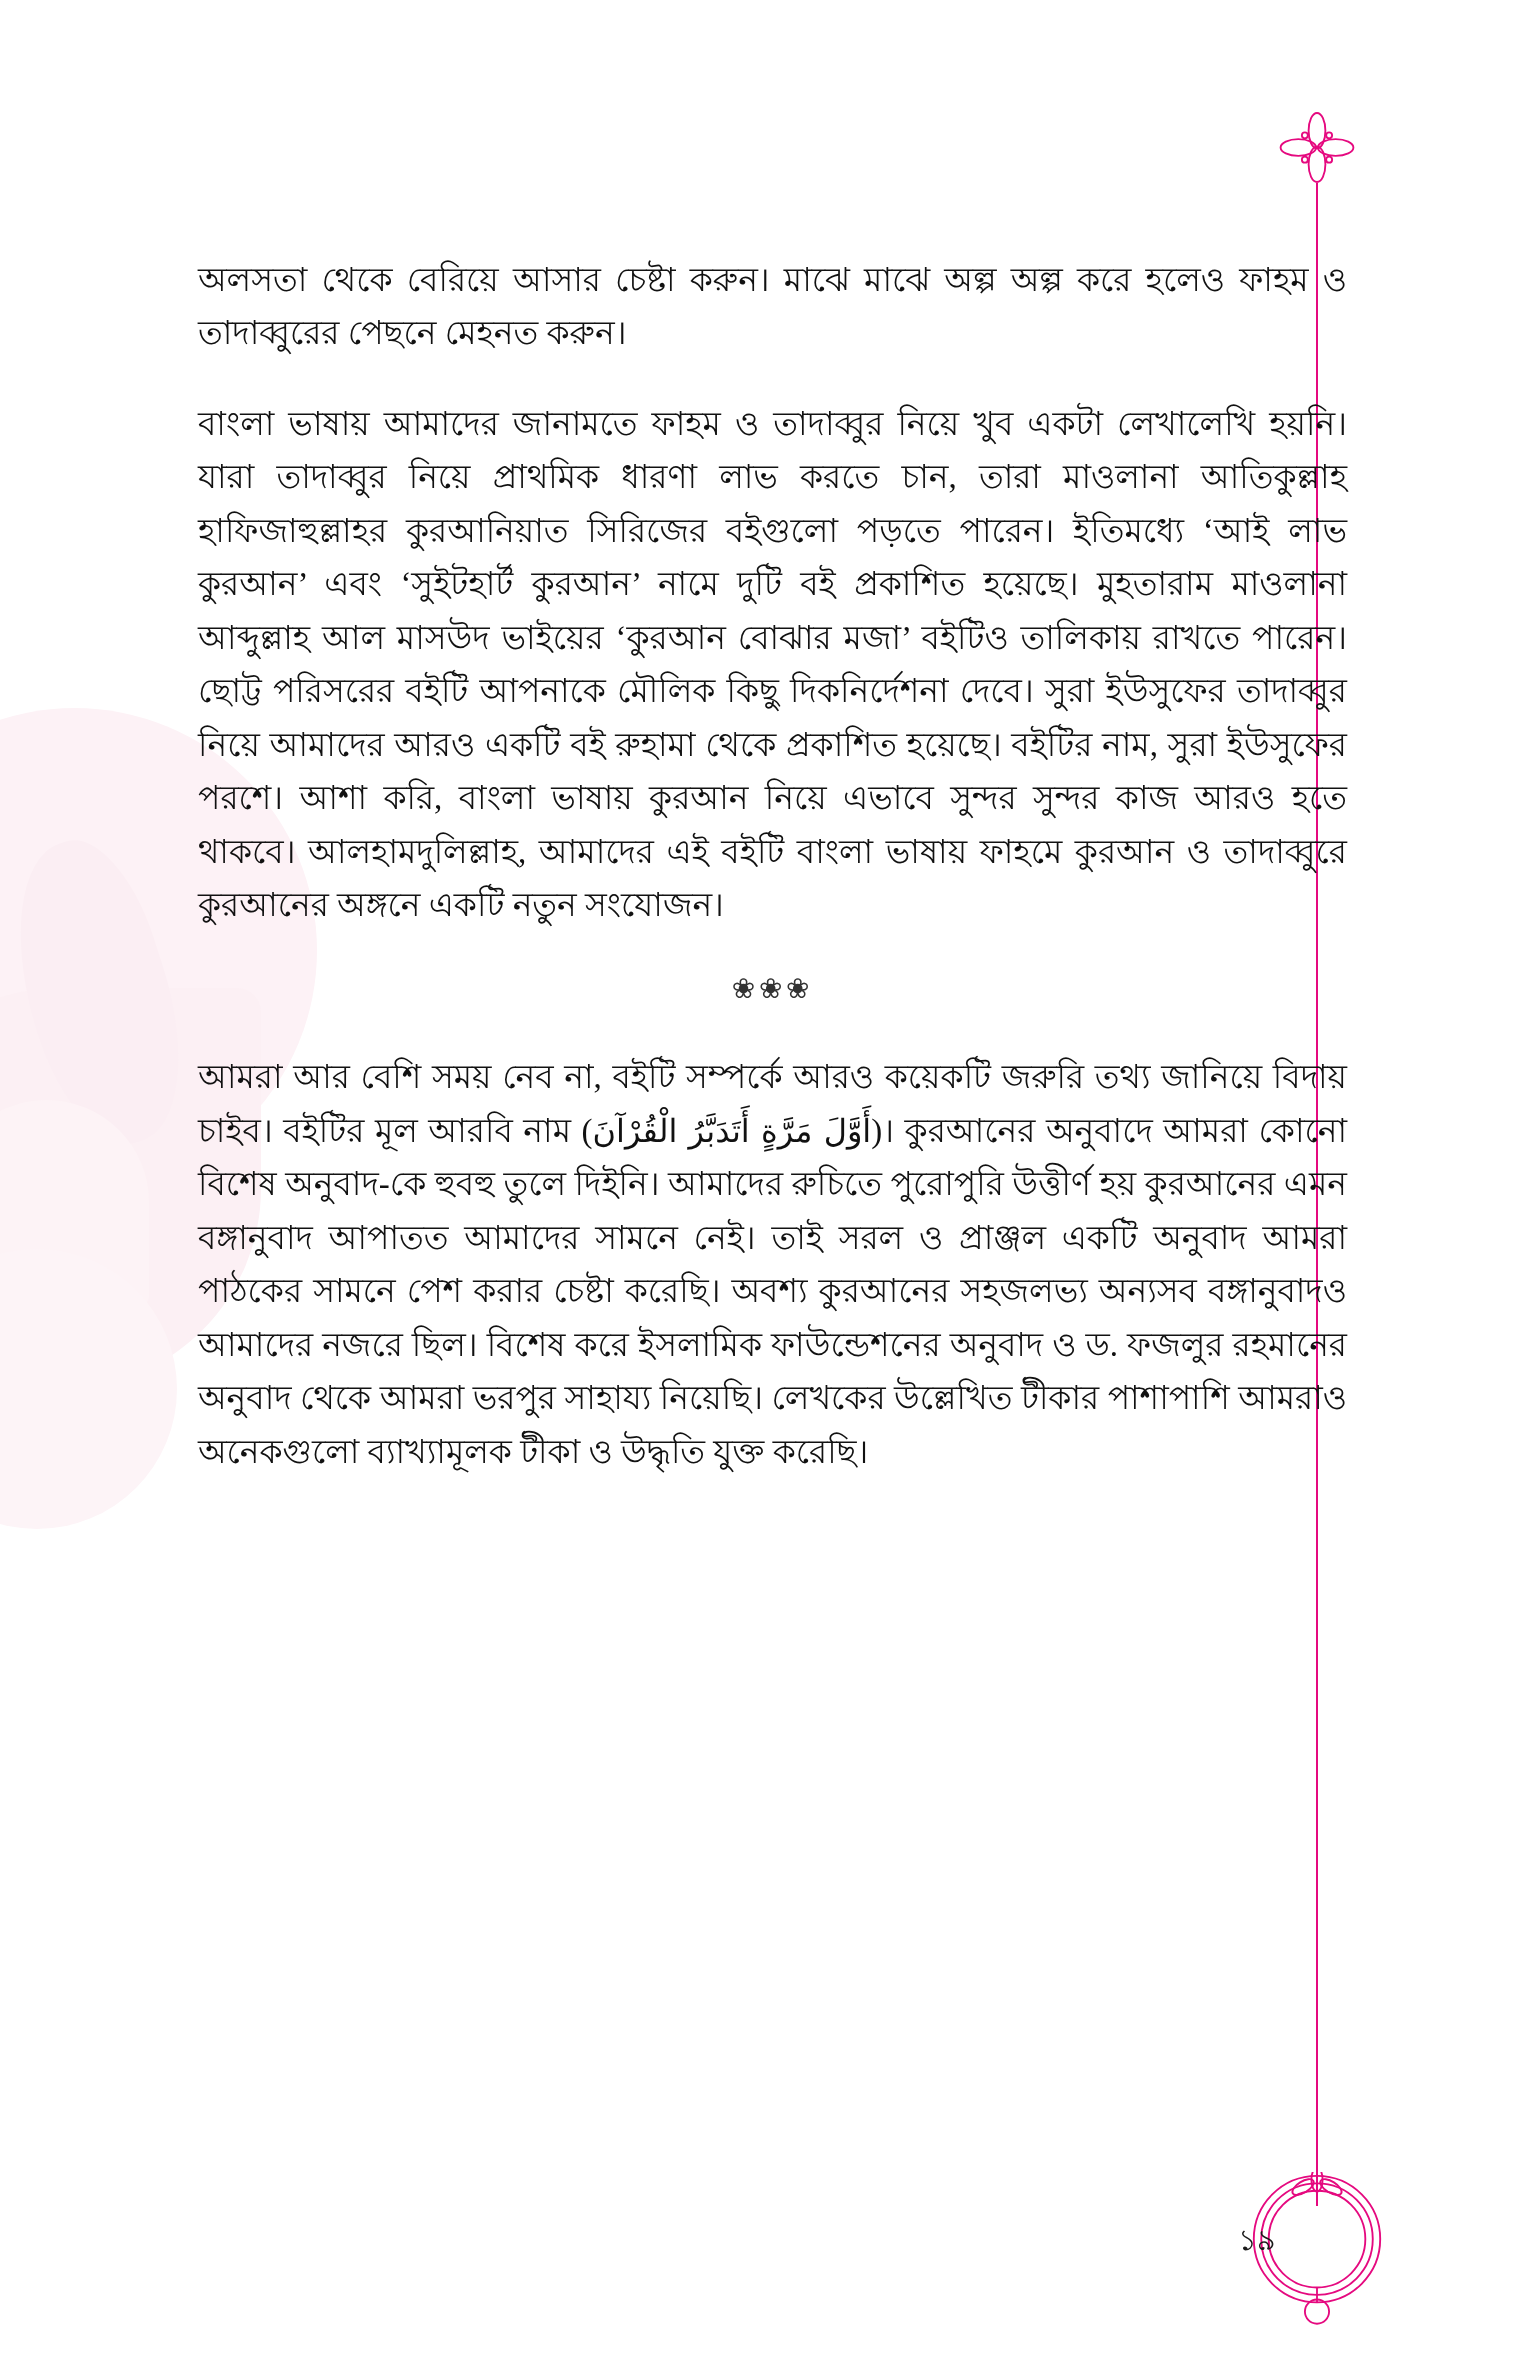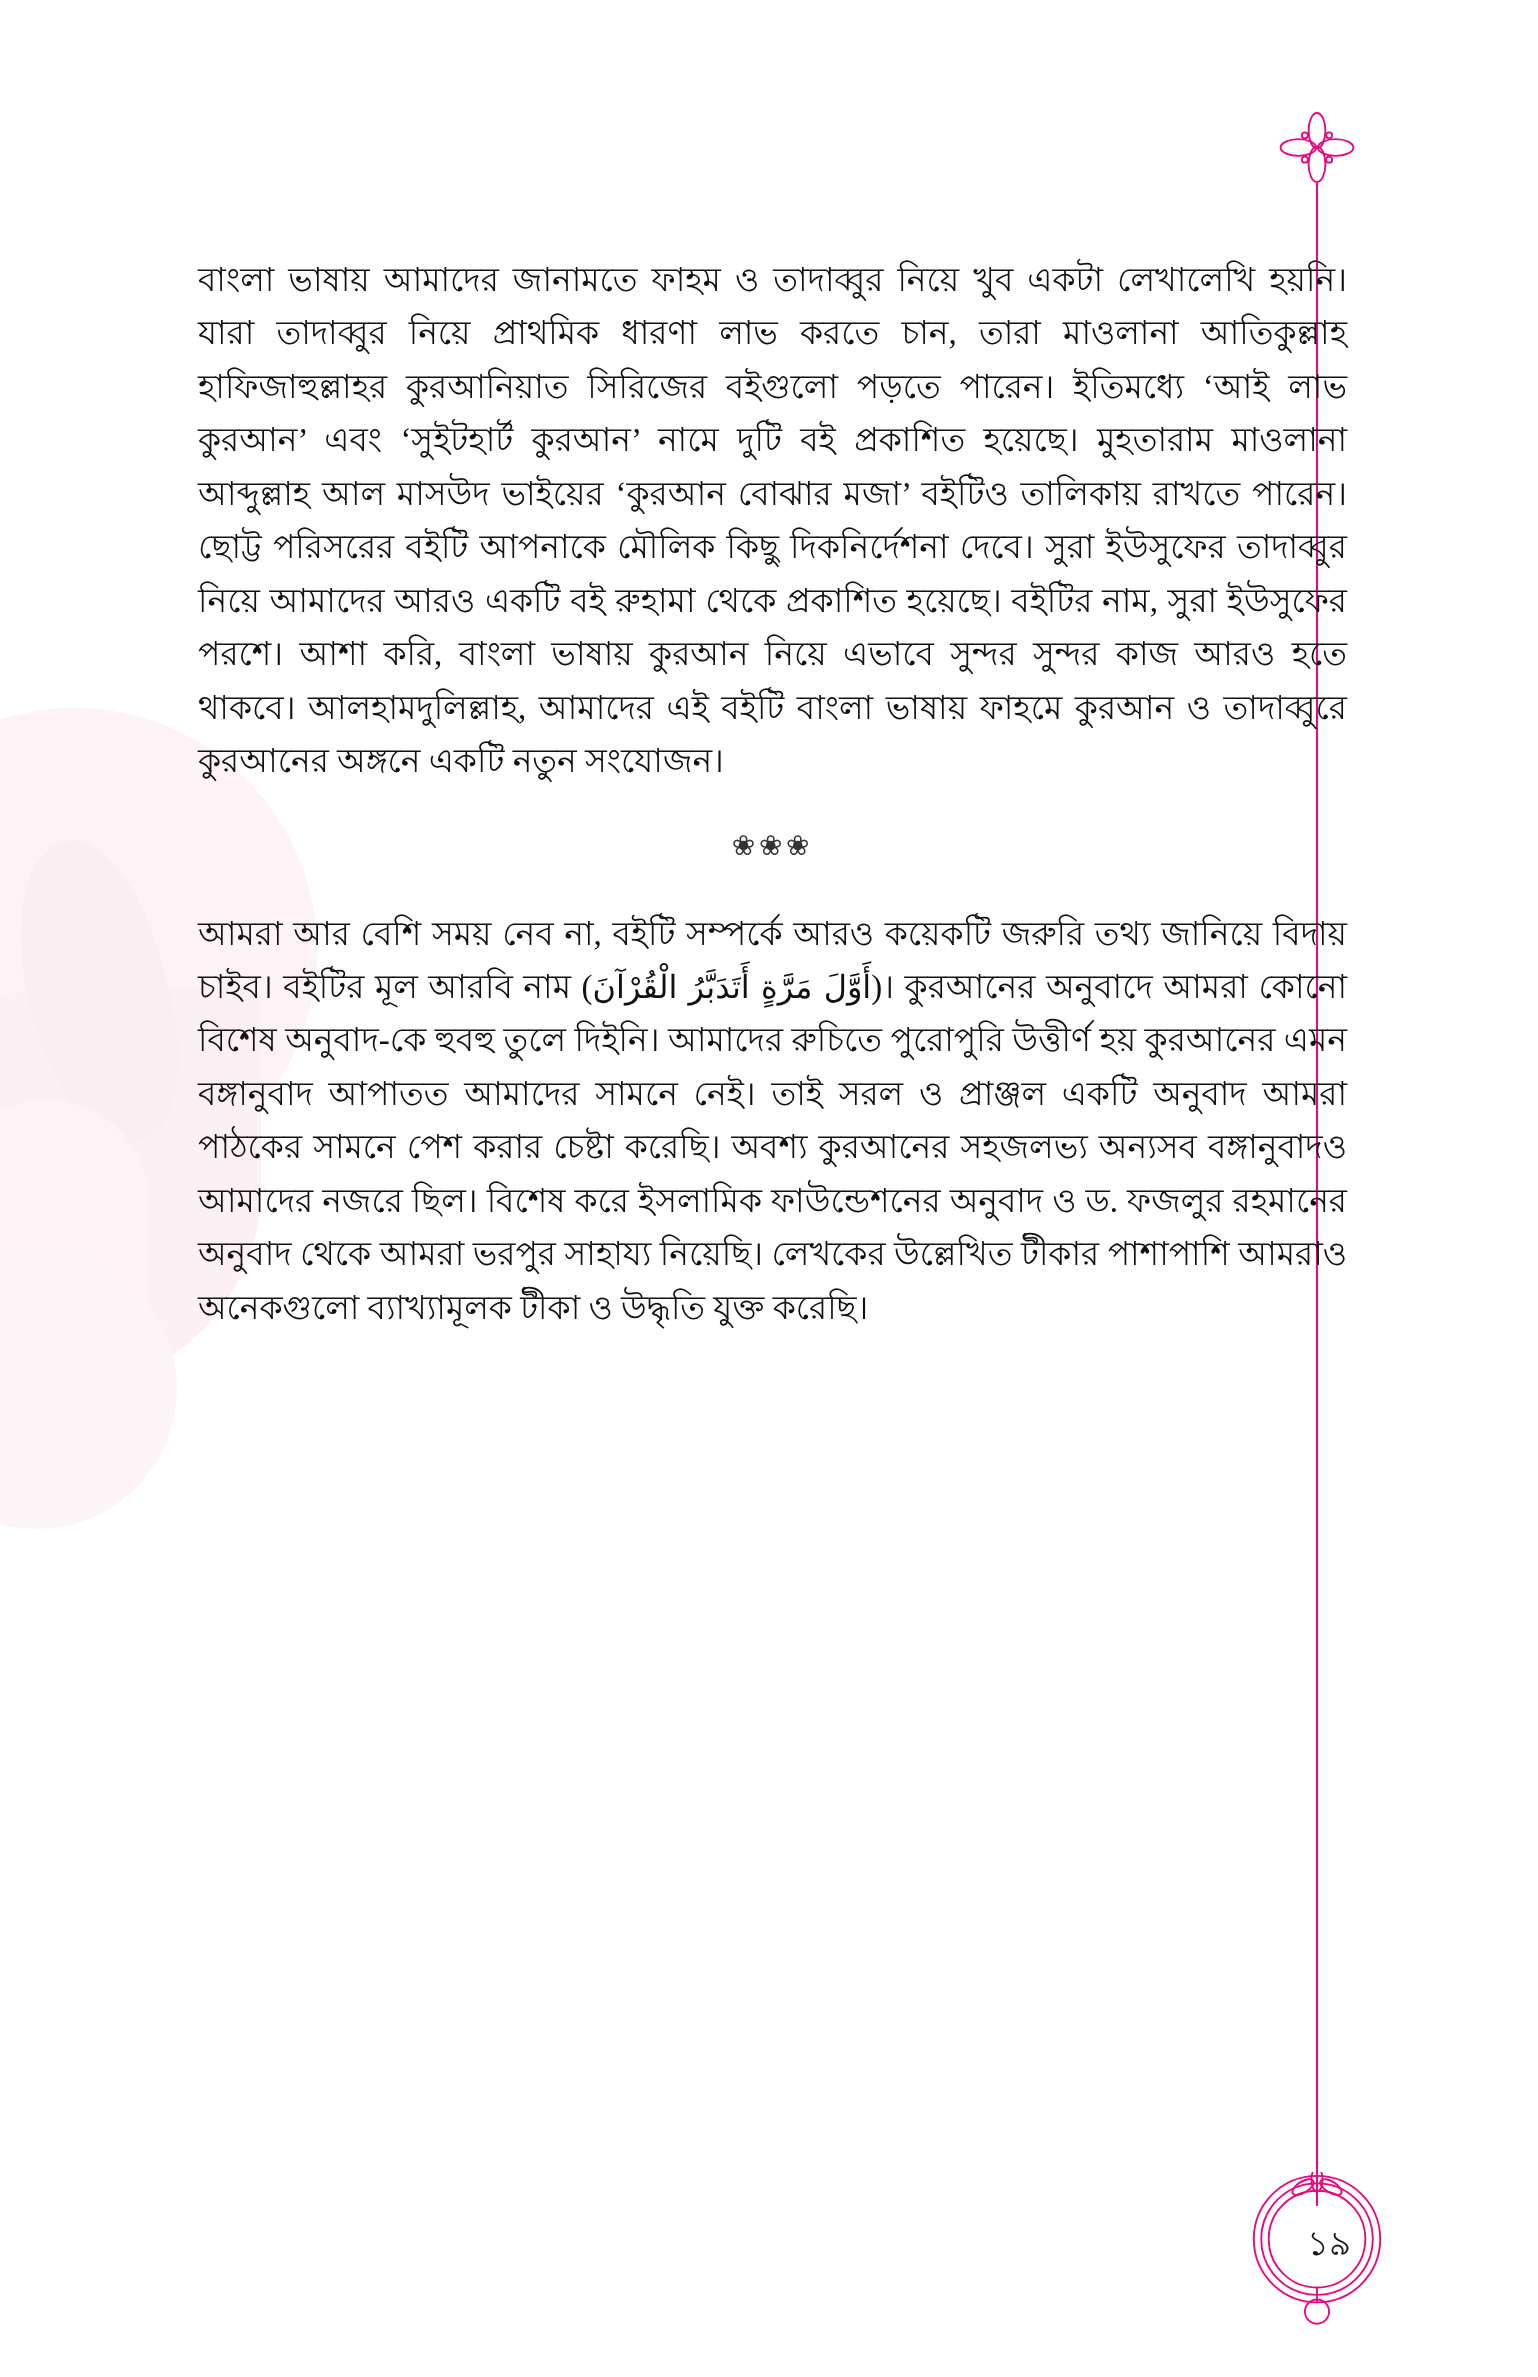--- a/index.html
+++ b/index.html
@@ -120,25 +120,25 @@
   
   .page-number-badge {
     position: absolute;
     right: 142px;
     top: 2172px;
     width: 158px;
     height: 177px;
   }
   .page-number-badge .pn-text {
     position: absolute;
-    left: 12px;
+    left: 0;
     top: 45px;
     width: 158px;
-    text-align: center;
-    font-size: 34px;
+    text-align: left;
+    font-size: 29px;
     color: #1a1a1a;
     font-family: "Liberation Serif", "DejaVu Serif", serif;
   }
 </style>
 </head>
 <body>
 
 <div class="page">
 
   <div class="watermark wm-1"></div>
@@ -158,20 +158,21 @@
         <circle cx="58" cy="27" r="3.2"></circle>
         <circle cx="32" cy="53" r="3.2"></circle>
         <circle cx="58" cy="53" r="3.2"></circle>
       </g>
     </svg>
   </div>
   <div class="side-rule"></div>
 
   <div class="content">
 
+    <p class="para">অলসতা থেকে বেরিয়ে আসার চেষ্টা করুন। মাঝে মাঝে অল্প অল্প করে হলেও ফাহম ও তাদাব্বুরের পেছনে মেহনত করুন।</p>
 
     <p class="para">বাংলা ভাষায় আমাদের জানামতে ফাহম ও তাদাব্বুর নিয়ে খুব একটা লেখালেখি হয়নি। যারা তাদাব্বুর নিয়ে প্রাথমিক ধারণা লাভ করতে চান, তারা মাওলানা আতিকুল্লাহ হাফিজাহুল্লাহর কুরআনিয়াত সিরিজের বইগুলো পড়তে পারেন। ইতিমধ্যে ‘আই লাভ কুরআন’ এবং ‘সুইটহার্ট কুরআন’ নামে দুটি বই প্রকাশিত হয়েছে। মুহতারাম মাওলানা আব্দুল্লাহ আল মাসউদ ভাইয়ের ‘কুরআন বোঝার মজা’ বইটিও তালিকায় রাখতে পারেন। ছোট্ট পরিসরের বইটি আপনাকে মৌলিক কিছু দিকনির্দেশনা দেবে। সুরা ইউসুফের তাদাব্বুর নিয়ে আমাদের আরও একটি বই রুহামা থেকে প্রকাশিত হয়েছে। বইটির নাম, সুরা ইউসুফের পরশে। আশা করি, বাংলা ভাষায় কুরআন নিয়ে এভাবে সুন্দর সুন্দর কাজ আরও হতে থাকবে। আলহামদুলিল্লাহ, আমাদের এই বইটি বাংলা ভাষায় ফাহমে কুরআন ও তাদাব্বুরে কুরআনের অঙ্গনে একটি নতুন সংযোজন।</p>
 
     <div class="divider">❀❀❀</div>
 
     <p class="para"><span>আমরা আর বেশি সময় নেব না, বইটি সম্পর্কে আরও কয়েকটি জরুরি তথ্য জানিয়ে বিদায় চাইব। বইটির মূল আরবি নাম (</span><span class="arabic">أَوَّلَ مَرَّةٍ أَتَدَبَّرُ الْقُرْآنَ</span><span>)। কুরআনের অনুবাদে আমরা কোনো বিশেষ অনুবাদ-কে হুবহু তুলে দিইনি। আমাদের রুচিতে পুরোপুরি উত্তীর্ণ হয় কুরআনের এমন বঙ্গানুবাদ আপাতত আমাদের সামনে নেই। তাই সরল ও প্রাঞ্জল একটি অনুবাদ আমরা পাঠকের সামনে পেশ করার চেষ্টা করেছি। অবশ্য কুরআনের সহজলভ্য অন্যসব বঙ্গানুবাদও আমাদের নজরে ছিল। বিশেষ করে ইসলামিক ফাউন্ডেশনের অনুবাদ ও ড. ফজলুর রহমানের অনুবাদ থেকে আমরা ভরপুর সাহায্য নিয়েছি। লেখকের উল্লেখিত টীকার পাশাপাশি আমরাও অনেকগুলো ব্যাখ্যামূলক টীকা ও উদ্ধৃতি যুক্ত করেছি।</span></p>
 
 
   </div>
 

